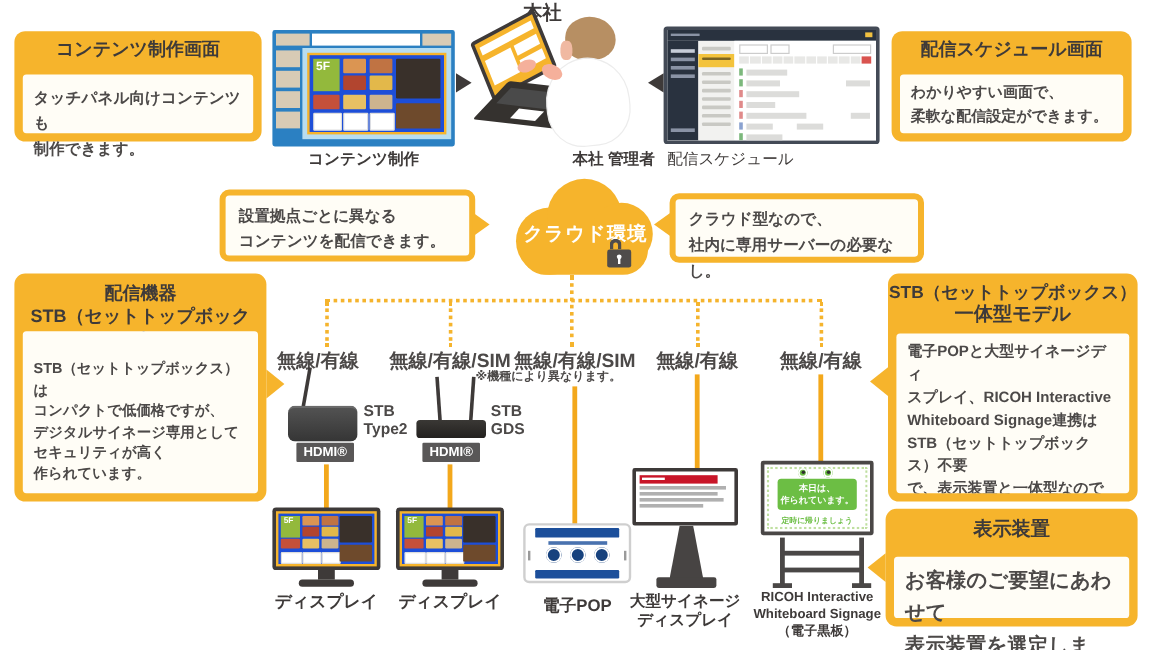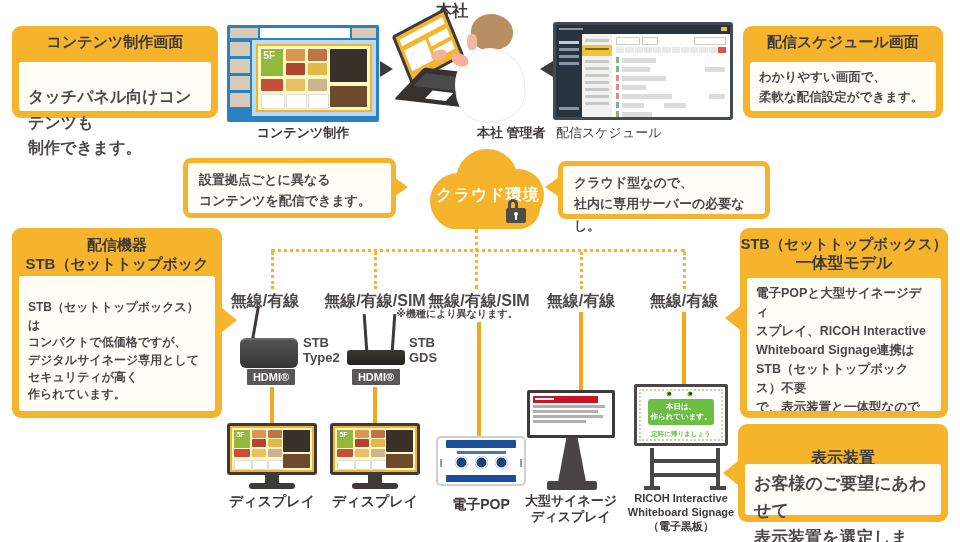--- a/index.html
+++ b/index.html
@@ -19,37 +19,37 @@
   
   .dotv{position:absolute;width:0;border-left:3px dotted #f5b42d}
   .doth{position:absolute;height:0;border-top:3px dotted #f5b42d}
   .solidv{position:absolute;width:4px;background:#f3a81c}
   .conlabel{position:absolute;transform:translateX(-50%);font-size:16px;font-weight:bold;
             white-space:nowrap;color:#4c4948}
   .devlabel{position:absolute;transform:translateX(-50%);font-weight:bold;color:#3e3a39;
             text-align:center;white-space:pre-line;line-height:1.25}
   
   .menu-art{position:relative;width:100%;height:100%;background:#f6b42c;box-sizing:border-box;padding:2px}
-  .menu-in{position:relative;width:100%;height:100%;background:#fef9c3;overflow:hidden}
+  .menu-in{position:relative;width:100%;height:100%;background:#1d4ed8;overflow:hidden}
   .mi{position:absolute;border-radius:1px}
   .m5f{position:absolute;background:#93b93c;color:#fff;font-weight:bold;padding:1px 2px;box-sizing:border-box}
   .hdmi{position:absolute;background:#595757;color:#fff;font-weight:bold;text-align:center;border-radius:1px}
   .bar{background:#c9c9c4;border-radius:1px}
   .pop-circ{width:13px;height:13px;border-radius:50%;background:#17427e;
             box-shadow:inset 0 0 0 1.5px #fff}
   .leg{position:absolute;background:#4a4746}
 </style>
 </head>
 <body>
 
 <div id="stage">
 
   <div class="ybox" style="left:12px;top:26px;width:206px;height:92px">
     <div class="bt" style="margin-top:7px;font-size:15px">コンテンツ制作画面</div>
-    <div class="binner" style="left:7px;right:7px;top:36px;bottom:7px;padding:22px 9px;font-size:16px;line-height:1.6">タッチパネル向けコンテンツも
+    <div class="binner" style="left:7px;right:7px;top:36px;bottom:7px;padding:10px 9px;font-size:13px;line-height:1.6">タッチパネル向けコンテンツも
 制作できます。</div>
   </div>
 
   <div class="abs" style="left:227px;top:25px;width:152px;height:97px;background:#2b80c2;border-radius:2px;padding:3px;box-sizing:border-box">
     <div style="display:flex;gap:2px;height:10px">
       <div style="width:28px;background:#d8cbb5"></div>
       <div style="flex:1;background:#fff"></div>
       <div style="width:24px;background:#d8cbb5"></div>
     </div>
     <div style="display:flex;margin-top:2px;height:76px">
@@ -358,18 +358,18 @@
     <div class="binner" style="left:7px;right:7px;top:50px;bottom:7px;padding:6px 9px;font-size:12.5px;line-height:1.52;overflow:hidden">電子POPと大型サイネージディ
 スプレイ、RICOH Interactive
 Whiteboard Signage連携は
 STB（セットトップボックス）不要
 で、表示装置と一体型なので
 コンパクトに設置可能です。</div>
   </div>
 
   <div class="tri" style="left:723px;top:461px;border-top:12px solid transparent;border-bottom:12px solid transparent;border-right:15px solid #f6b42c"></div>
   <div class="ybox" style="left:738px;top:424px;width:210px;height:98px">
-    <div class="bt" style="margin-top:24px;font-size:16px">表示装置</div>
+    <div class="bt" style="margin-top:8px;font-size:16px">表示装置</div>
     <div class="binner" style="left:7px;right:7px;top:40px;bottom:7px;padding:6px 9px;font-size:17px;line-height:1.6">お客様のご要望にあわせて
 表示装置を選定します。</div>
   </div>
 
 </div>
 
 </body></html>

